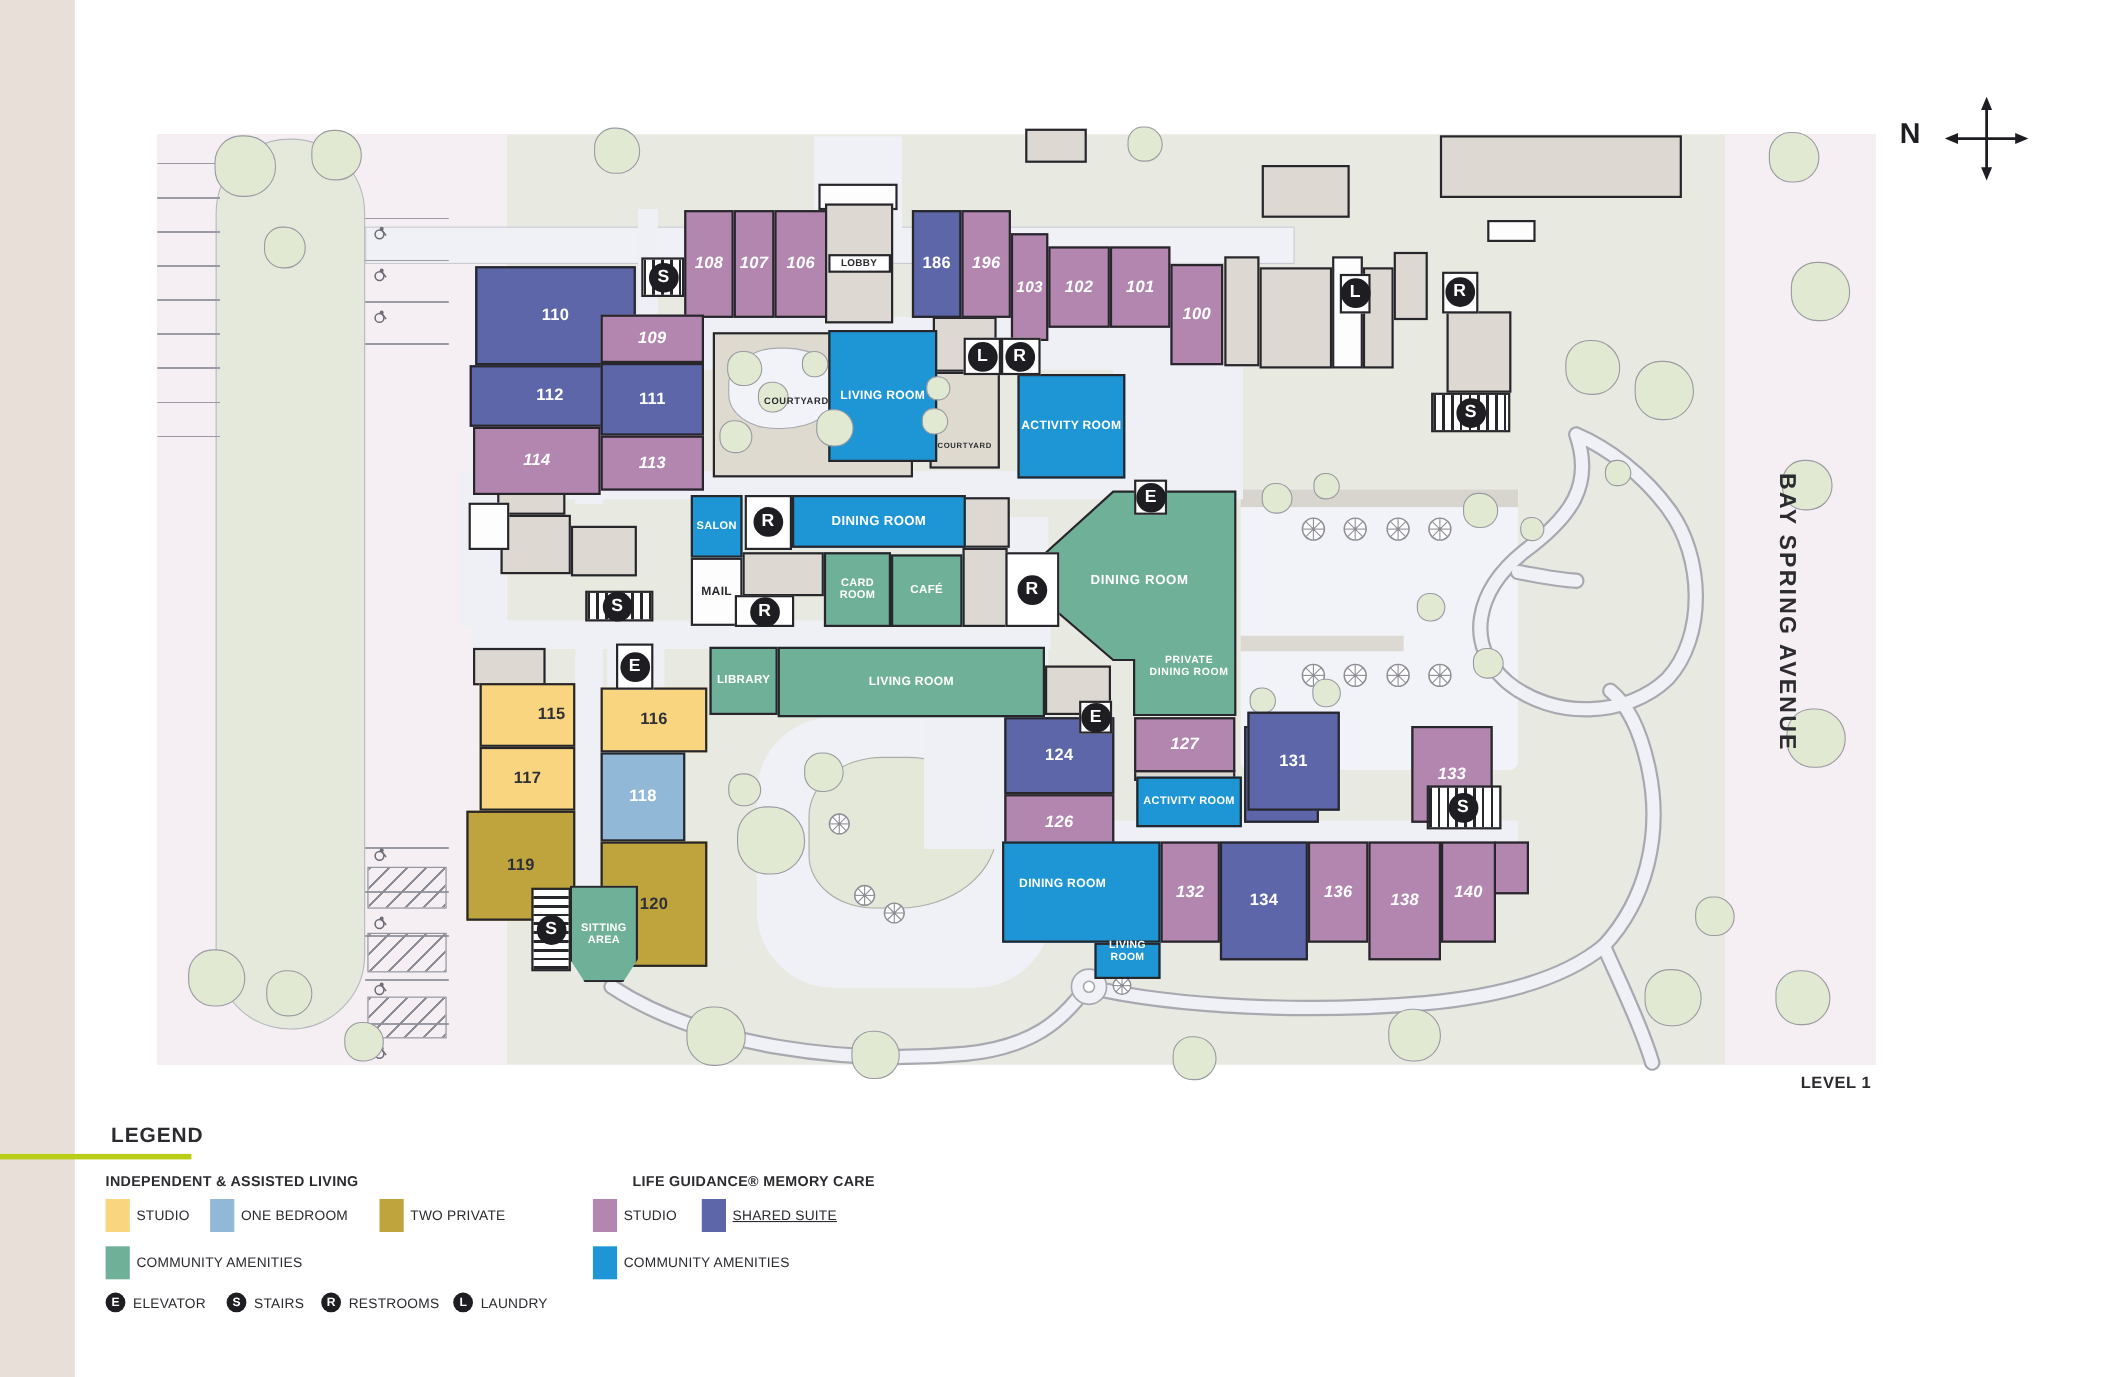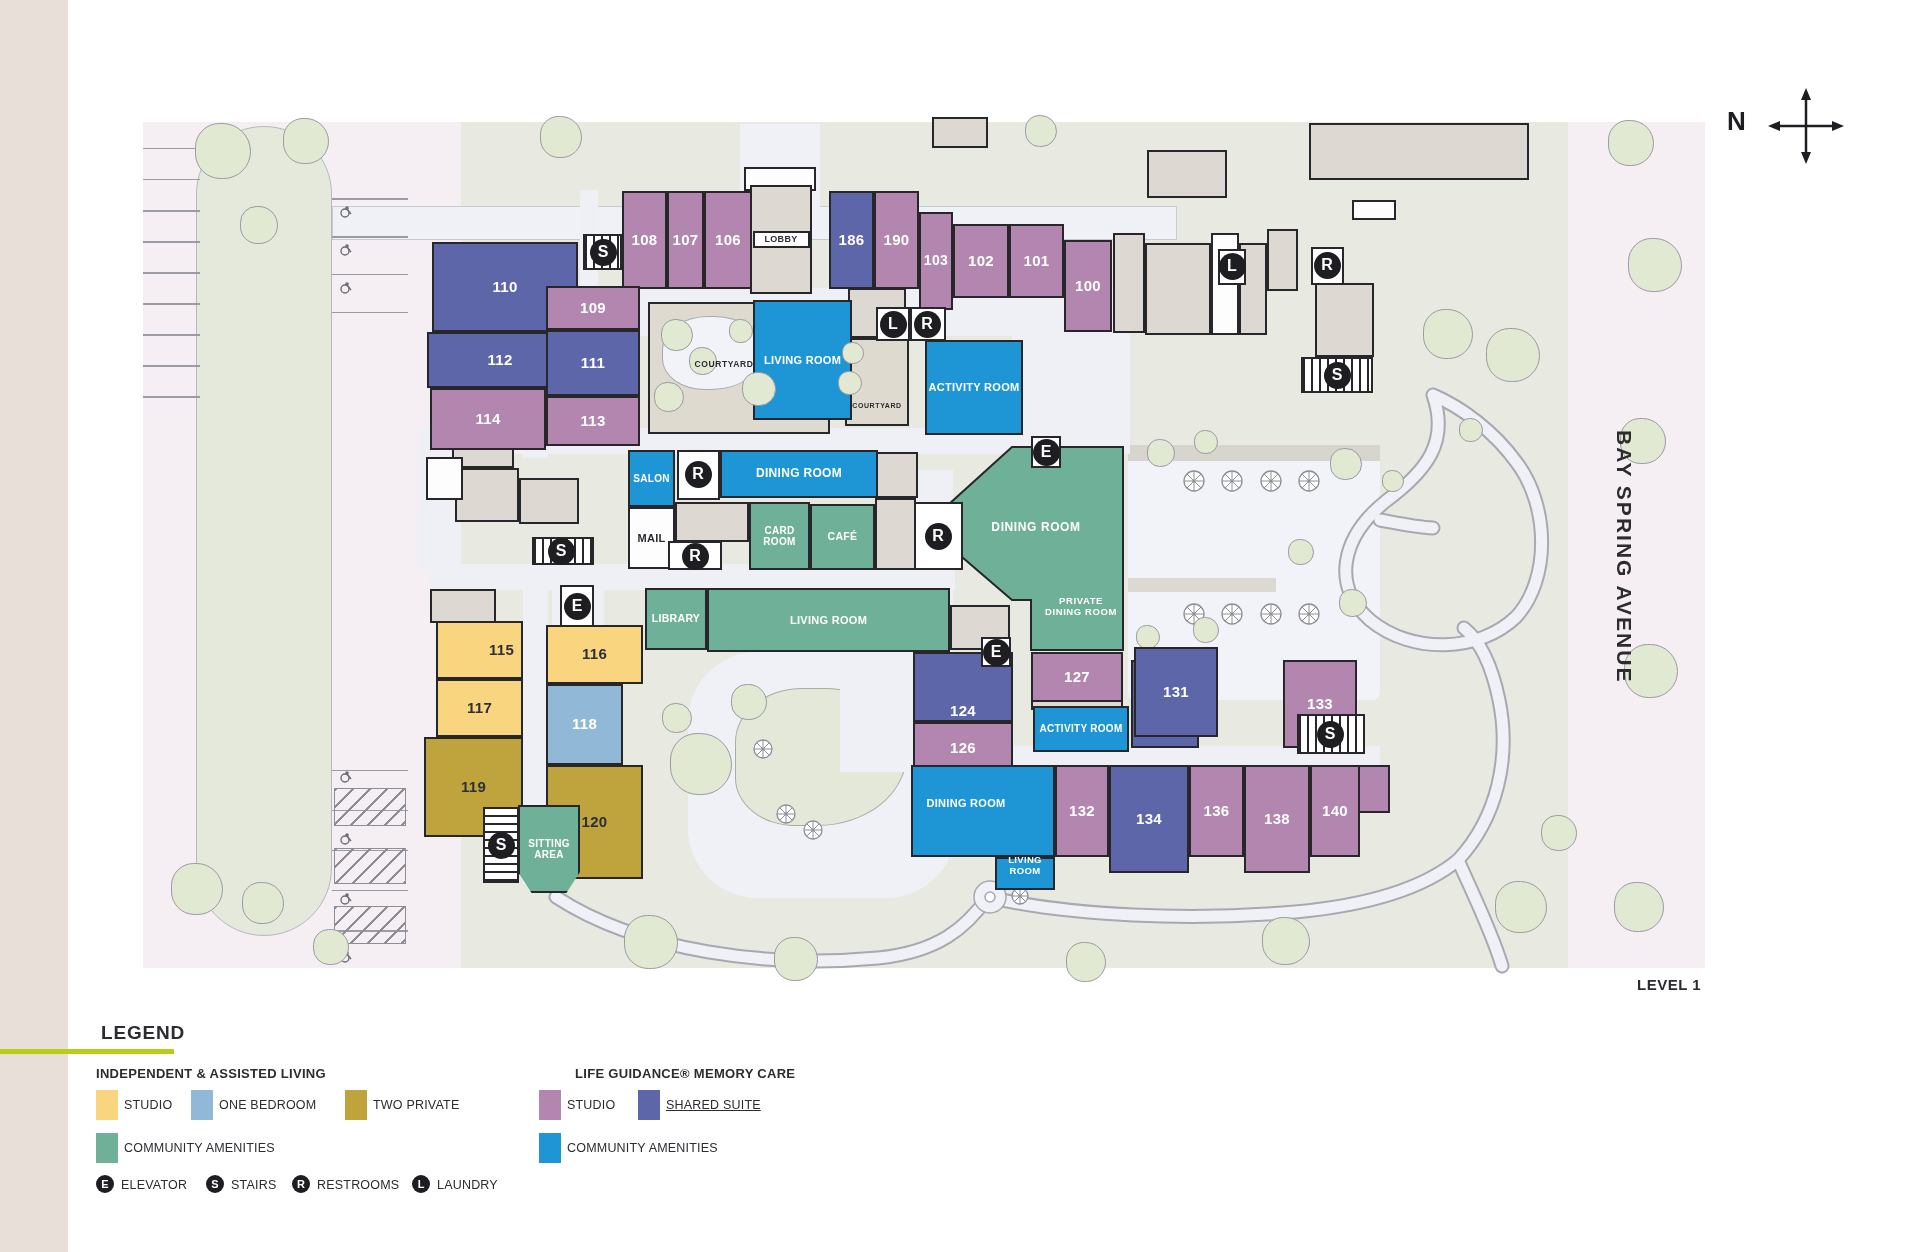--- a/index.html
+++ b/index.html
@@ -14,21 +14,21 @@
   .ctree{z-index:7;}
   .corridor{position:absolute;z-index:4;background:#eef0f6;}
   .block{position:absolute;z-index:5;box-sizing:border-box;}
   .grey{background:#ddd8d2;border:2px solid #26262b;}
   .whiteroom{background:#fdfdfe;border:2px solid #26262b;}
   .courtyard{background:#dedacf;border:2px solid #26262b;}
   
   .room{position:absolute;z-index:6;box-sizing:border-box;border:2px solid #26262b;
         display:flex;align-items:center;justify-content:center;text-align:center;
         font-weight:bold;color:#fff;line-height:1.12;letter-spacing:.3px;}
-  .u-mc_studio{background:var(--mc_studio);}
+  .u-mc_studio{background:var(--mc_studio);font-style:italic;}
   .u-mc_suite{background:var(--mc_suite);}
   .u-mc_amen{background:var(--mc_amen);}
   .u-il_amen{background:var(--il_amen);}
   .u-il_studio{background:var(--il_studio);color:#2f2f38;}
   .u-il_onebed{background:var(--il_onebed);}
   .u-il_twobed{background:var(--il_twobed);color:#2f2f38;}
   .u-room_white{background:#fdfdfe;color:#2b2b30;}
   .u-room_grey{background:#ddd8d2;color:#2b2b30;}
   #u-lobby span{background:#fff;border:2px solid #26262b;padding:1px 10px;}
   #u-sitting{clip-path:polygon(0 0,100% 0,100% 76%,78% 100%,22% 100%,0 76%);}
@@ -166,21 +166,21 @@
     <div class="room u-mc_studio" id="u-107" style="left: 667px; top: 191px; width: 37px; height: 98px; font-size: 15px;">
       <span>107</span>
     </div>
     <div class="room u-mc_studio" id="u-106" style="left: 704px; top: 191px; width: 48px; height: 98px; font-size: 15px;">
       <span>106</span>
     </div>
     <div class="room u-mc_suite" id="u-105" style="left: 829px; top: 191px; width: 45px; height: 98px; font-size: 15px;">
       <span>186</span>
     </div>
     <div class="room u-mc_studio" id="u-104" style="left: 874px; top: 191px; width: 45px; height: 98px; font-size: 15px;">
-      <span>190</span>
+      <span>196</span>
     </div>
     <div class="room u-mc_studio" id="u-103" style="left: 919px; top: 212px; width: 34px; height: 98px; font-size: 14px;">
       <span>103</span>
     </div>
     <div class="room u-mc_studio" id="u-102" style="left: 953px; top: 224px; width: 56px; height: 74px; font-size: 15px;">
       <span>102</span>
     </div>
     <div class="room u-mc_studio" id="u-101" style="left: 1009px; top: 224px; width: 55px; height: 74px; font-size: 15px;">
       <span>101</span>
     </div>
@@ -216,21 +216,21 @@
     </div>
     <div class="room u-il_onebed" id="u-118" style="left: 546px; top: 684px; width: 77px; height: 81px; font-size: 15px;">
       <span>118</span>
     </div>
     <div class="room u-il_twobed" id="u-119" style="left: 424px; top: 737px; width: 99px; height: 100px; font-size: 15px;">
       <span>119</span>
     </div>
     <div class="room u-il_twobed" id="u-120" style="left: 546px; top: 765px; width: 97px; height: 114px; font-size: 15px;">
       <span>120</span>
     </div>
-    <div class="room u-mc_suite" id="u-124" style="left: 913px; top: 652px; width: 100px; height: 70px; font-size: 15px; align-items: flex-end;">
+    <div class="room u-mc_suite" id="u-124" style="left: 913px; top: 652px; width: 100px; height: 70px; font-size: 15px;">
       <span>124</span>
     </div>
     <div class="room u-mc_studio" id="u-126" style="left: 913px; top: 722px; width: 100px; height: 52px; font-size: 15px;">
       <span>126</span>
     </div>
     <div class="room u-mc_studio" id="u-127" style="left: 1031px; top: 652px; width: 92px; height: 50px; font-size: 15px;">
       <span>127</span>
     </div>
     <div class="room u-mc_suite" id="u-129" style="left: 1131px; top: 660px; width: 68px; height: 88px; font-size: 15px;">
       <span>129</span>

